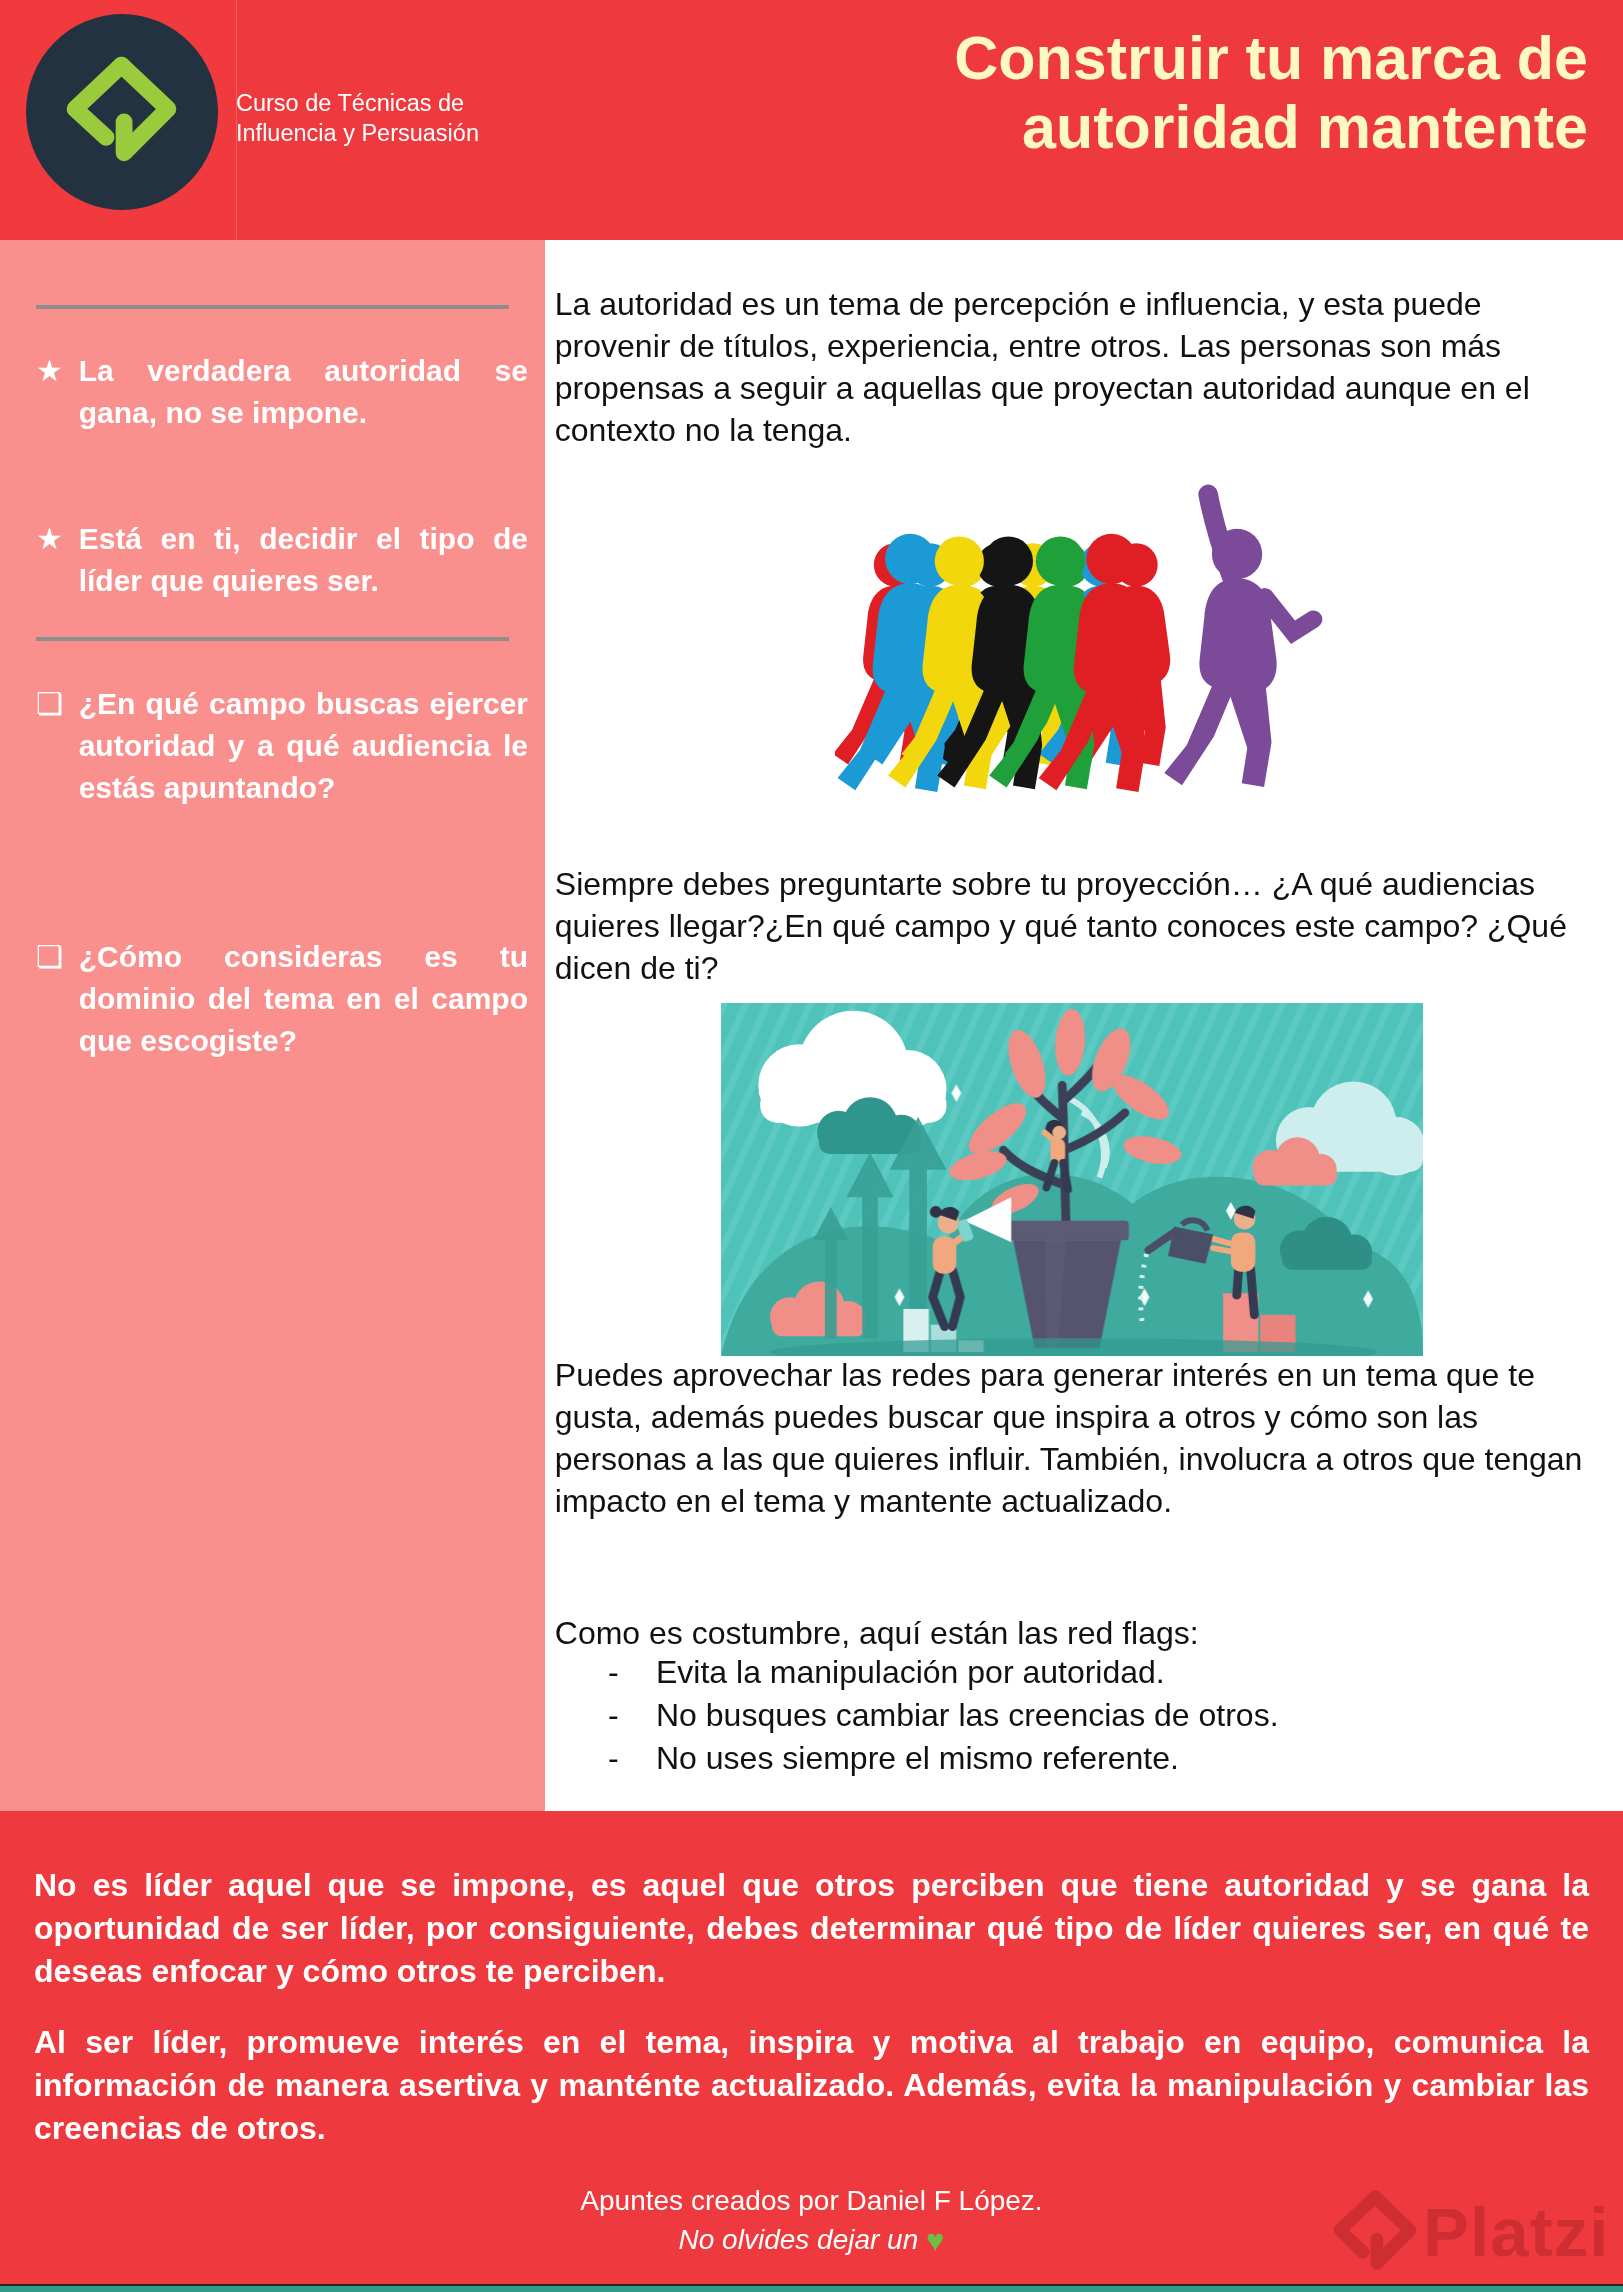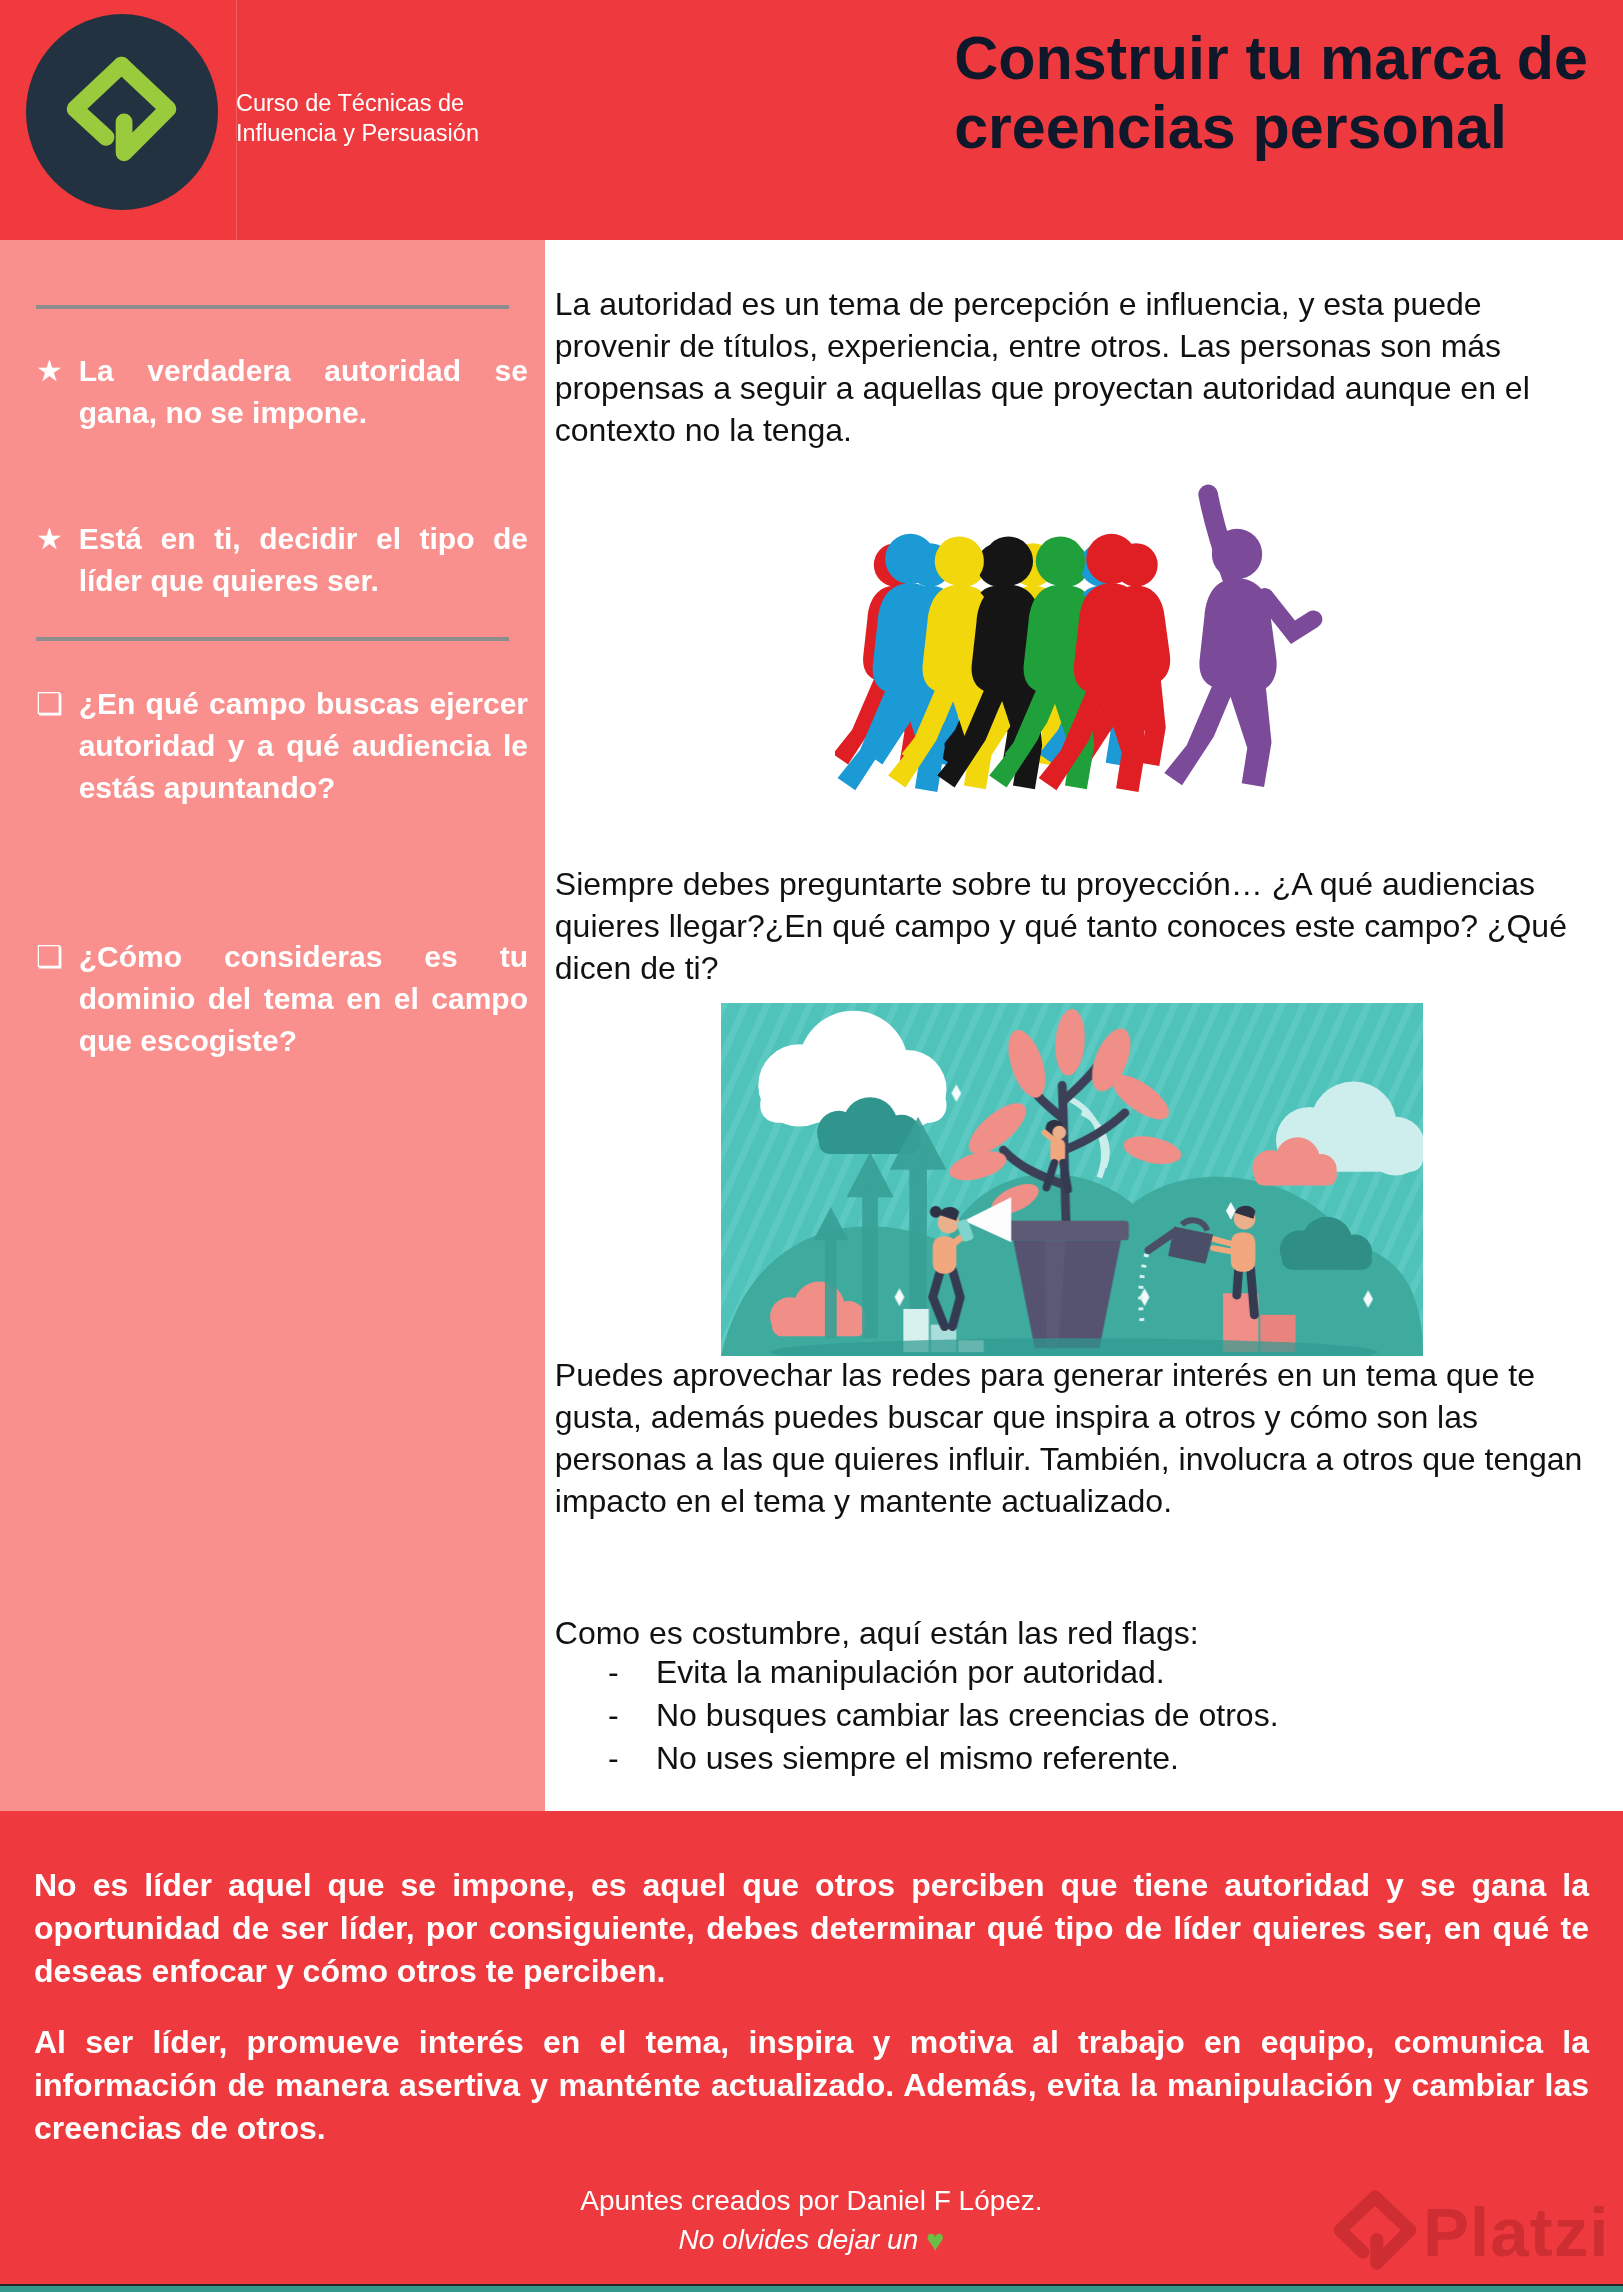--- a/index.html
+++ b/index.html
@@ -8,21 +8,21 @@
 
   
   .header{position:absolute;left:0;top:0;width:1623px;height:240px;background:#ee3a3e;}
   .logo-block{position:absolute;left:0;top:0;width:236px;height:240px;background:#f13a3e;
               border-right:1px solid rgba(255,255,255,0.18);}
   .logo-circle{position:absolute;left:25.5px;top:13.7px;width:192px;height:196px;background:#233240;
                border-radius:50%;display:flex;align-items:center;justify-content:center;}
   .logo-circle svg{width:129px;height:129px;}
   .course-label{position:absolute;left:236px;top:88px;width:323px;color:#fff;
                 font-size:23.5px;font-weight:normal;line-height:30px;}
-  .page-title{position:absolute;top:23.5px;right:35px;margin:0;text-align:left;color:#0f172a;
+  .page-title{position:absolute;top:23.5px;right:35px;margin:0;text-align:right;color:#fef9c3;
               font-size:61px;line-height:69px;font-weight:bold;}
 
   
   .sidebar{position:absolute;left:0;top:240px;width:545px;height:1571px;background:#f9908e;}
   .divider{position:absolute;left:36px;width:473px;height:3.9px;background:#8d8d8d;}
   .d1{top:65px}.d2{top:397px}
   .side-item{position:absolute;left:36px;width:492px;display:flex;gap:13.7px;color:#fff;
              font-weight:bold;font-size:30px;line-height:42px;}
   .side-item .marker{flex:0 0 29px;}
   .side-item .txt{flex:1;text-align:justify;}
@@ -70,21 +70,21 @@
             <path d="M50,14 L86,48 L52,82 L52,58"></path>
             <path d="M50,14 L14,48 L38,70"></path>
           </g>
         </svg>
       </div>
     </div>
     <div class="course-label">
       <div>Curso de Técnicas de</div>
       <div>Influencia y Persuasión</div>
     </div>
-    <h1 class="page-title"><span>Construir tu marca de</span><br><span>creencias personal</span></h1>
+    <h1 class="page-title"><span>Construir tu marca de</span><br><span>autoridad mantente</span></h1>
   </header>
 
   <aside class="sidebar">
     <div class="divider d1"></div>
 
     <div class="side-item i1">
       <span class="marker">★</span>
       <span class="txt">La verdadera autoridad se gana, no se impone.</span>
     </div>
 

